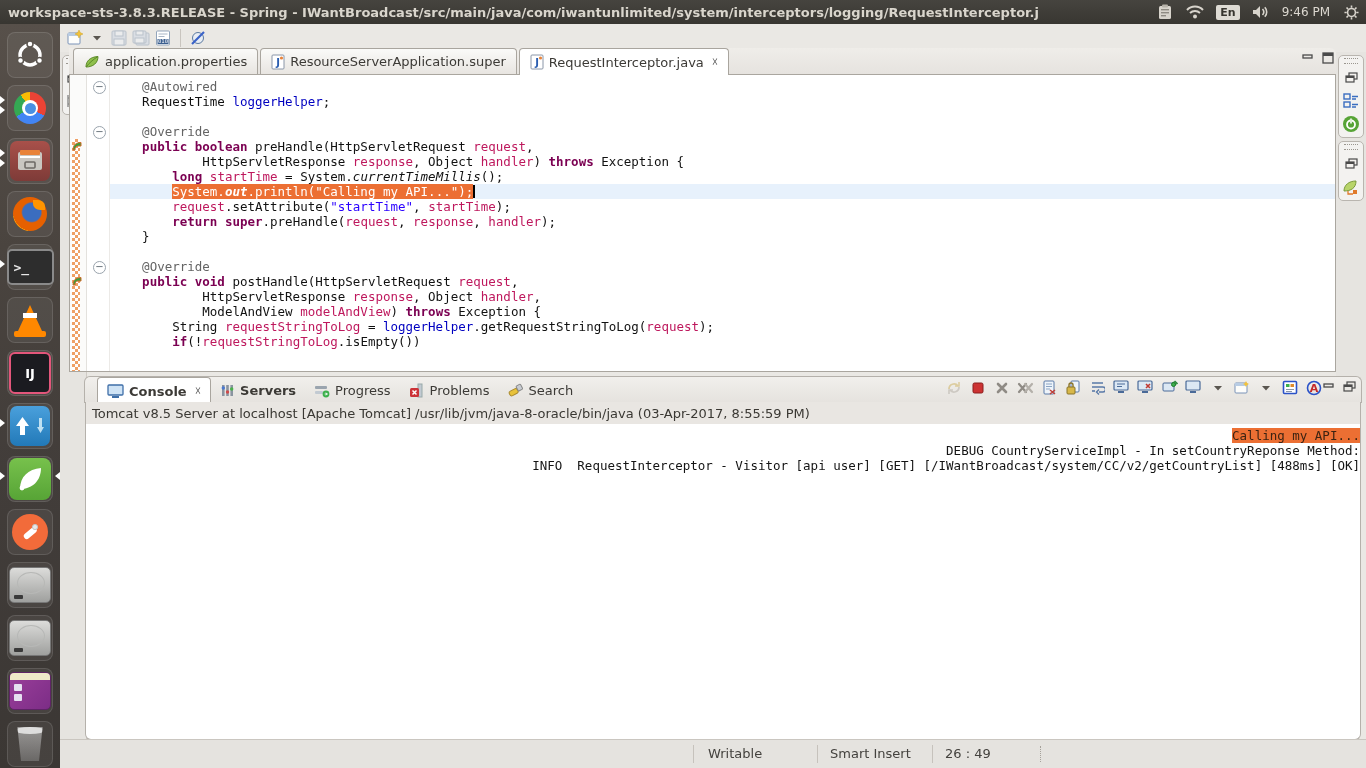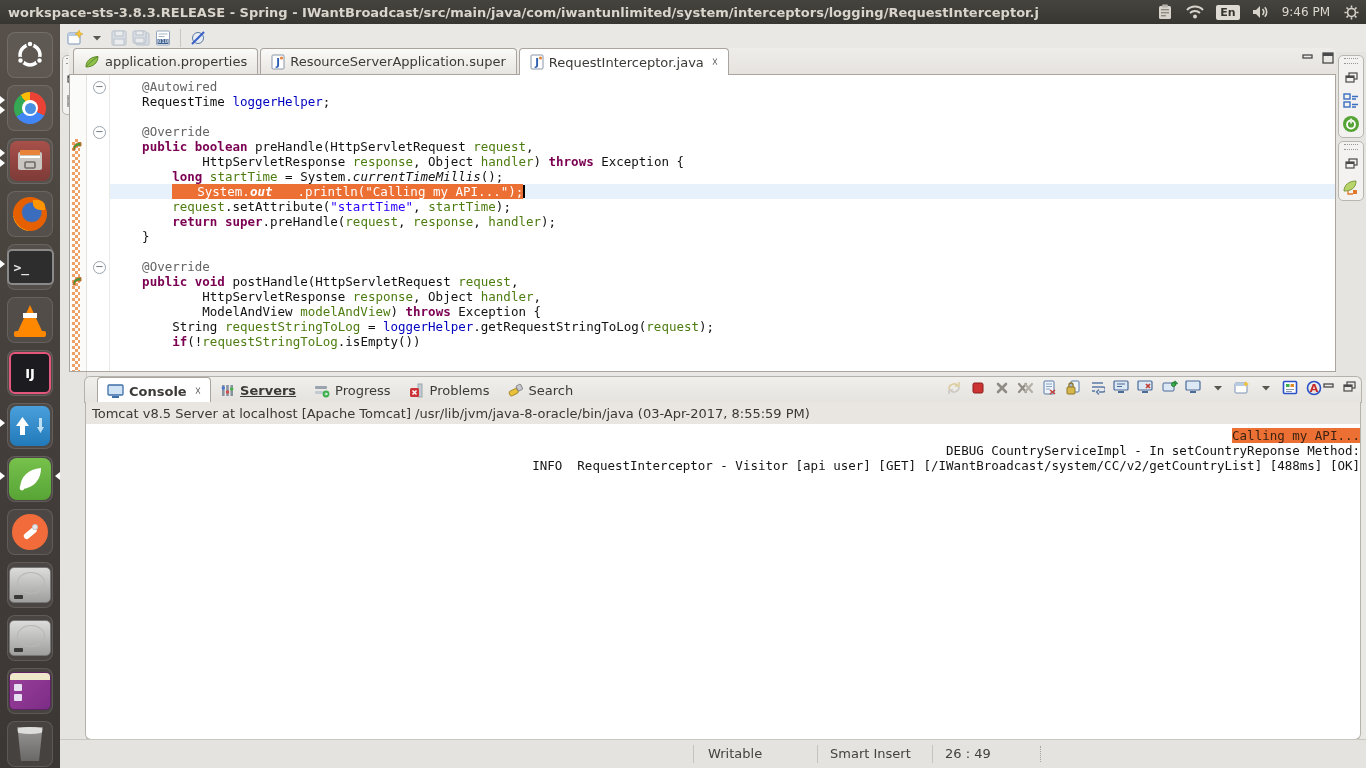--- a/index.html
+++ b/index.html
@@ -64,37 +64,37 @@
   .foldm{position:absolute;left:6px;width:11px;height:11px;border:1px solid #9aa4ad;border-radius:50%;
     background:#fff;color:#55606a;font-size:10px;line-height:9px;text-align:center;}
   .ovrm{position:absolute;left:2px;width:11px;height:11px;}
   #code-area{position:absolute;left:40px;top:0;right:0;bottom:0;
     font-family:"DejaVu Sans Mono",monospace;font-size:12.5px;}
   .cl{height:15px;line-height:15px;white-space:pre;padding-left:2px;}
   .cl.hl{background:#e7f1fc;}
   .s-kw{color:#7b0052;font-weight:bold;}
   .s-ann{color:#646464;}
   .s-field{color:#0000c0;}
-  .s-param{color:#4d7c0f;}
+  .s-param{color:#be185d;}
   .s-str{color:#2a00ff;}
   .s-staticm{font-style:italic;color:#111;}
   .s-pl{color:#111;}
-  .s-sel{background:#ec6f33;color:#fff;padding-left:25px;}
+  .s-sel{background:#ec6f33;color:#fff;}
   .s-selbi{background:#ec6f33;color:#fff;font-weight:bold;font-style:italic;}
   .caret{display:inline-block;width:1.5px;height:13px;background:#000;vertical-align:-2px;}
 
   
   #console-block{position:absolute;left:24px;top:352px;right:4px;bottom:28px;}
   #console-tabs{position:absolute;left:0;top:0;right:0;height:26px;display:flex;align-items:flex-end;
     padding-left:12px;background:linear-gradient(#f1efec,#e5e2de);border-bottom:1px solid #aaa69f;
     border-radius:6px 6px 0 0;border:1px solid #b5b1ab;border-bottom:none;}
   .vtab{height:25px;display:flex;align-items:center;gap:5px;padding:0 9px;font-size:13px;color:#3c3a36;white-space:nowrap;}
   .vtab.active{background:#fff;border:1px solid #a9a59e;border-bottom:none;border-radius:4px 4px 0 0;
     margin-bottom:-1px;height:26px;font-weight:bold;}
-  .vtab.bold{font-weight:bold;text-decoration:underline;}
+  .vtab.bold{font-weight:bold;}
   #console-toolbar{position:absolute;right:40px;top:3px;display:flex;align-items:center;gap:7px;}
   .cti{width:17px;height:17px;display:flex;align-items:center;justify-content:center;}
   #console-minmax{position:absolute;right:6px;top:5px;display:flex;gap:8px;}
   #console-header{position:absolute;left:1px;right:1px;top:26px;height:22px;background:#e9e6e2;
     font-size:13px;color:#3a3833;display:flex;align-items:center;padding-left:6px;
     border-left:1px solid #b5b1ab;border-right:1px solid #b5b1ab;}
   #console-out{position:absolute;left:1px;right:1px;top:48px;bottom:0;background:#fff;
     border:1px solid #b5b1ab;border-top:none;border-radius:0 0 6px 6px;
     font-family:"DejaVu Sans Mono",monospace;font-size:12.5px;color:#141414;padding:4px 0 0 6px;}
   .con-line{height:15px;line-height:15px;white-space:pre;text-align:right;}

